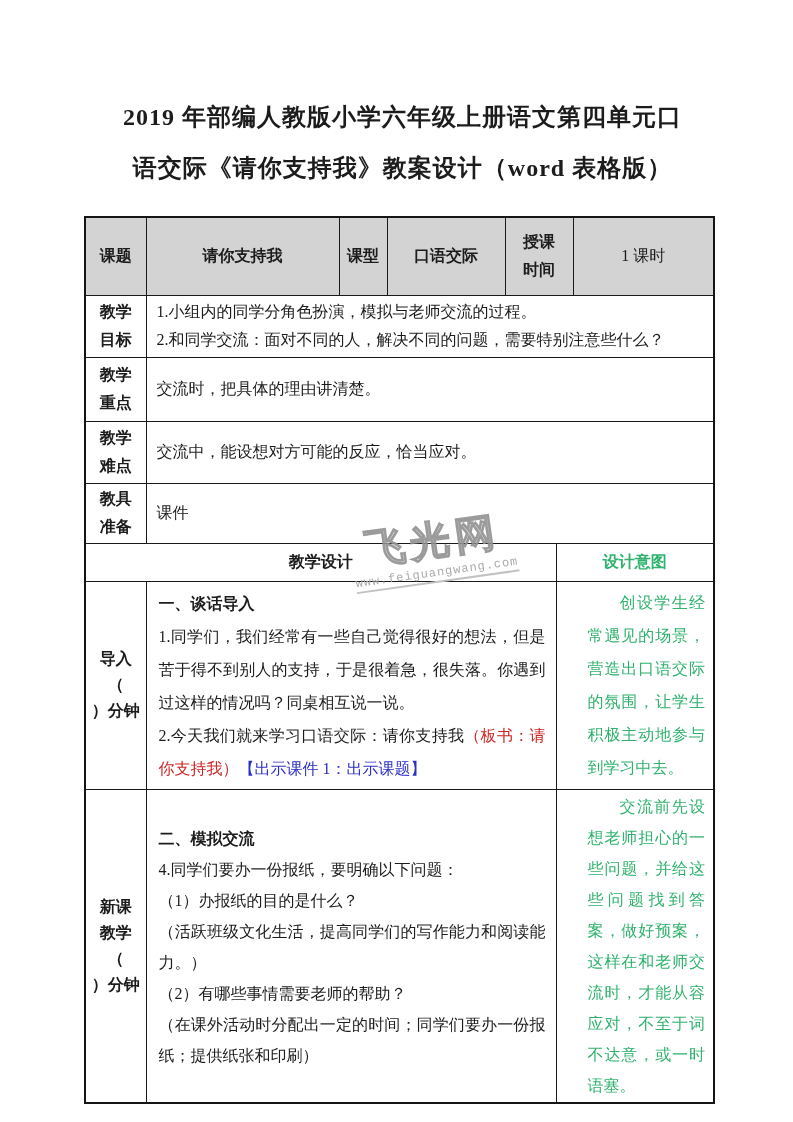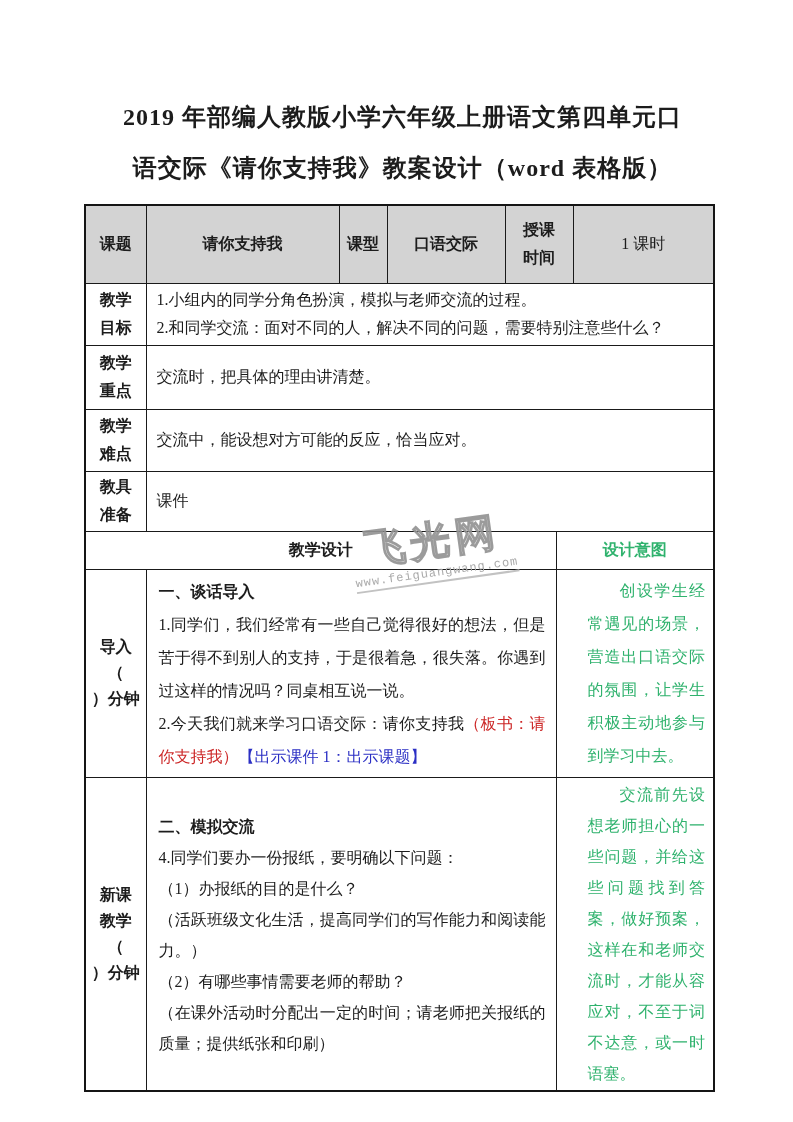--- a/index.html
+++ b/index.html
@@ -28,21 +28,21 @@
     font-size: 24px;
     font-weight: bold;
     letter-spacing: 1px;
   }
   .title-line { display: block; line-height: 51px; }
 
   
   .lesson-table {
     position: absolute;
     left: 84px;
-    top: 204px;
+    top: 216px;
     width: 629px;
     border-collapse: collapse;
     table-layout: fixed;
     border: 2px solid #151515;
   }
   .lesson-table td {
     border: 1px solid #1a1a1a;
     vertical-align: middle;
     overflow: hidden;
   }
@@ -213,21 +213,21 @@
       <div class="stage-line">教学</div>
       <div class="stage-line">（</div>
       <div class="stage-line">）分钟</div>
     </td>
     <td colspan="4" class="section-cell">
       <div class="para heading">二、模拟交流</div>
       <div class="para">4.同学们要办一份报纸，要明确以下问题：</div>
       <div class="para">（1）办报纸的目的是什么？</div>
       <div class="para">（活跃班级文化生活，提高同学们的写作能力和阅读能力。）</div>
       <div class="para">（2）有哪些事情需要老师的帮助？</div>
-      <div class="para">（在课外活动时分配出一定的时间；请老师把关报纸的质量；提供纸张和印刷）</div>
+      <div class="para">（在课外活动时分配出一定的时间；同学们要办一份报纸；提供纸张和印刷）</div>
     </td>
     <td colspan="2" class="note-cell">
       <div class="note n2">交流前先设想老师担心的一些问题，并给这些问题找到答案，做好预案，这样在和老师交流时，才能从容应对，不至于词不达意，或一时语塞。</div>
     </td>
   </tr>
 </tbody>
   </table>
 
 <div class="watermark">
   <div class="wm-name">飞光网</div>

